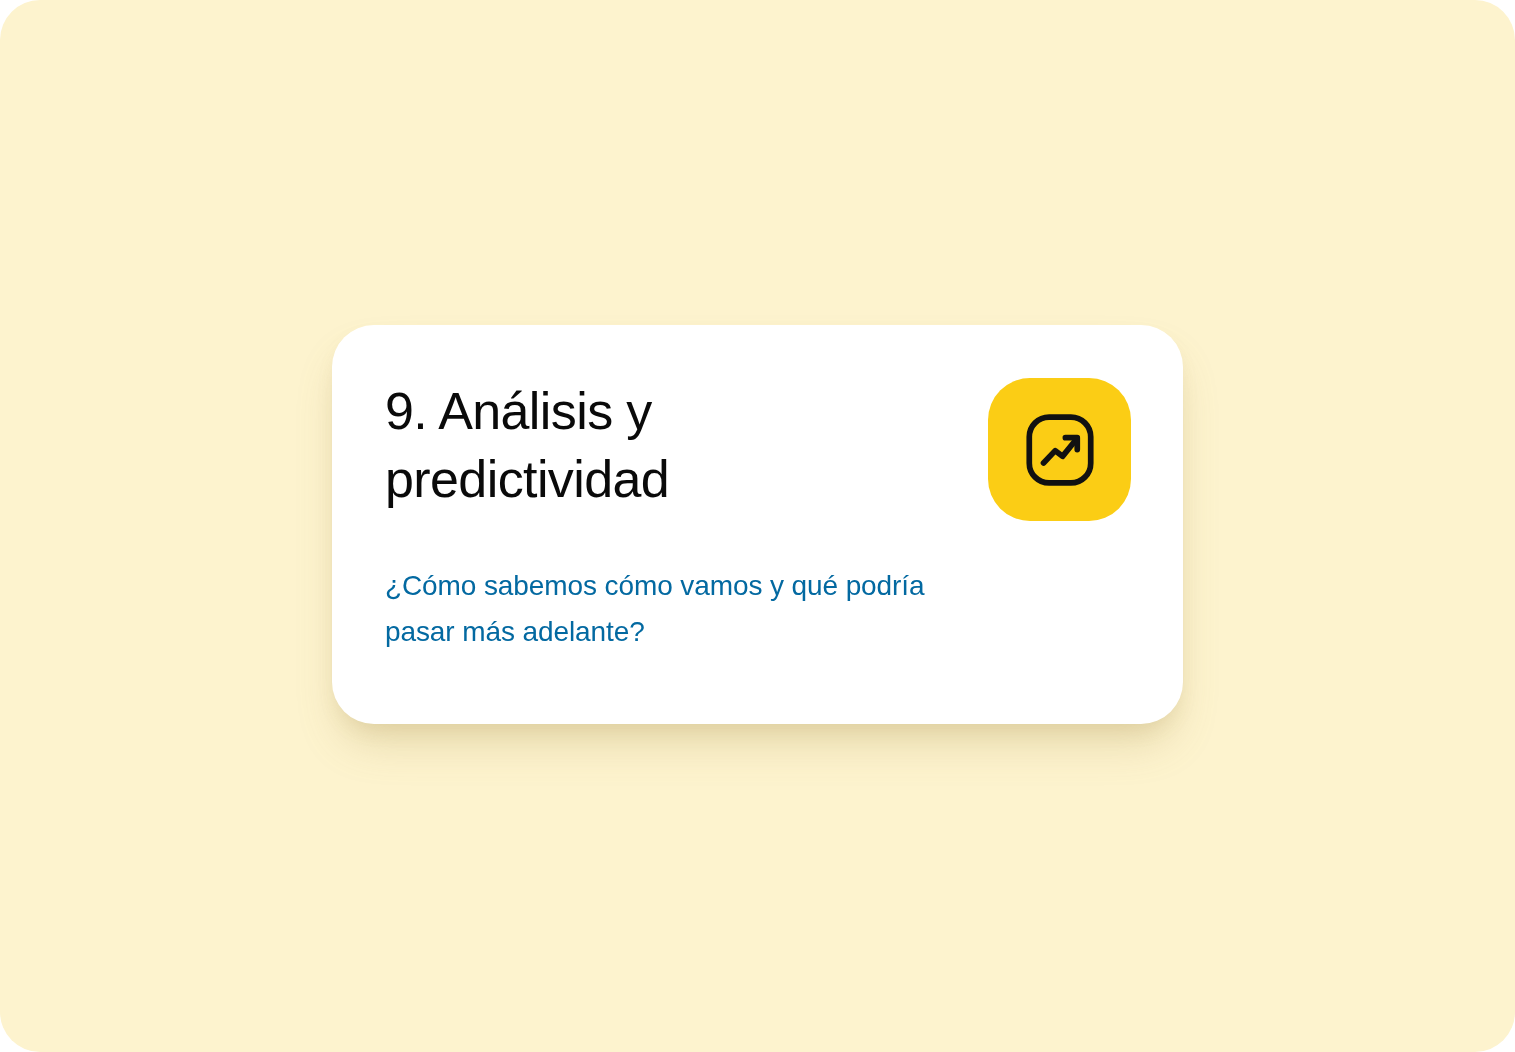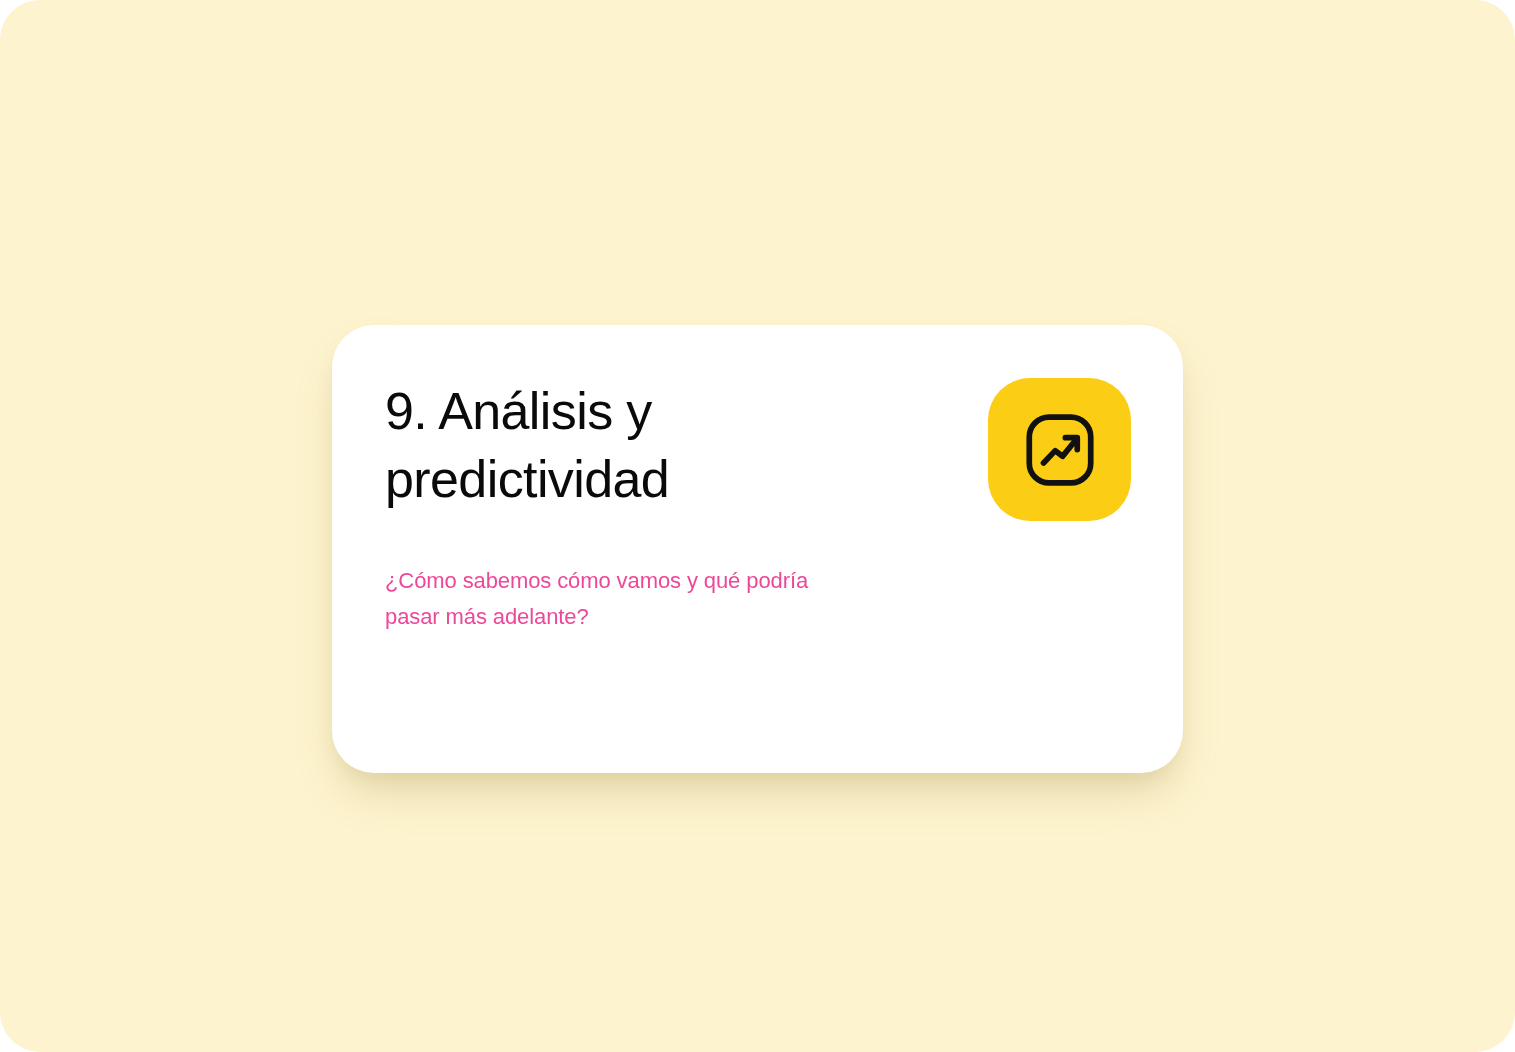--- a/index.html
+++ b/index.html
@@ -26,21 +26,21 @@
     display: flex;
     align-items: center;
     justify-content: center;
   }
 
   .card {
     position: absolute;
     left: 332px;
     top: 325px;
     width: 851px;
-    height: 448px;
+    height: 399px;
     box-sizing: border-box;
     background: #ffffff;
     border-radius: 42px;
     box-shadow: 0 26px 44px -10px rgba(168, 146, 78, 0.30),
                 0 10px 22px -8px rgba(168, 146, 78, 0.18);
     padding: 53px 56px 0 53px;
   }
 
   .card-head {
     display: flex;
@@ -73,25 +73,25 @@
   }
 
   .badge svg {
     display: block;
     width: 76px;
     height: 76px;
   }
 
   .card-subtitle {
     margin: 42px 0 0 0;
-    font-size: 22px;
+    font-size: 28px;
     line-height: 1.63;
     font-weight: 400;
     letter-spacing: -0.1px;
-    color: #ec4899;
+    color: #0369a1;
     max-width: 690px;
     white-space: pre-line;
   }
 </style>
 </head>
 <body>
 
 <div class="page-surface">
 
   <div class="card">

